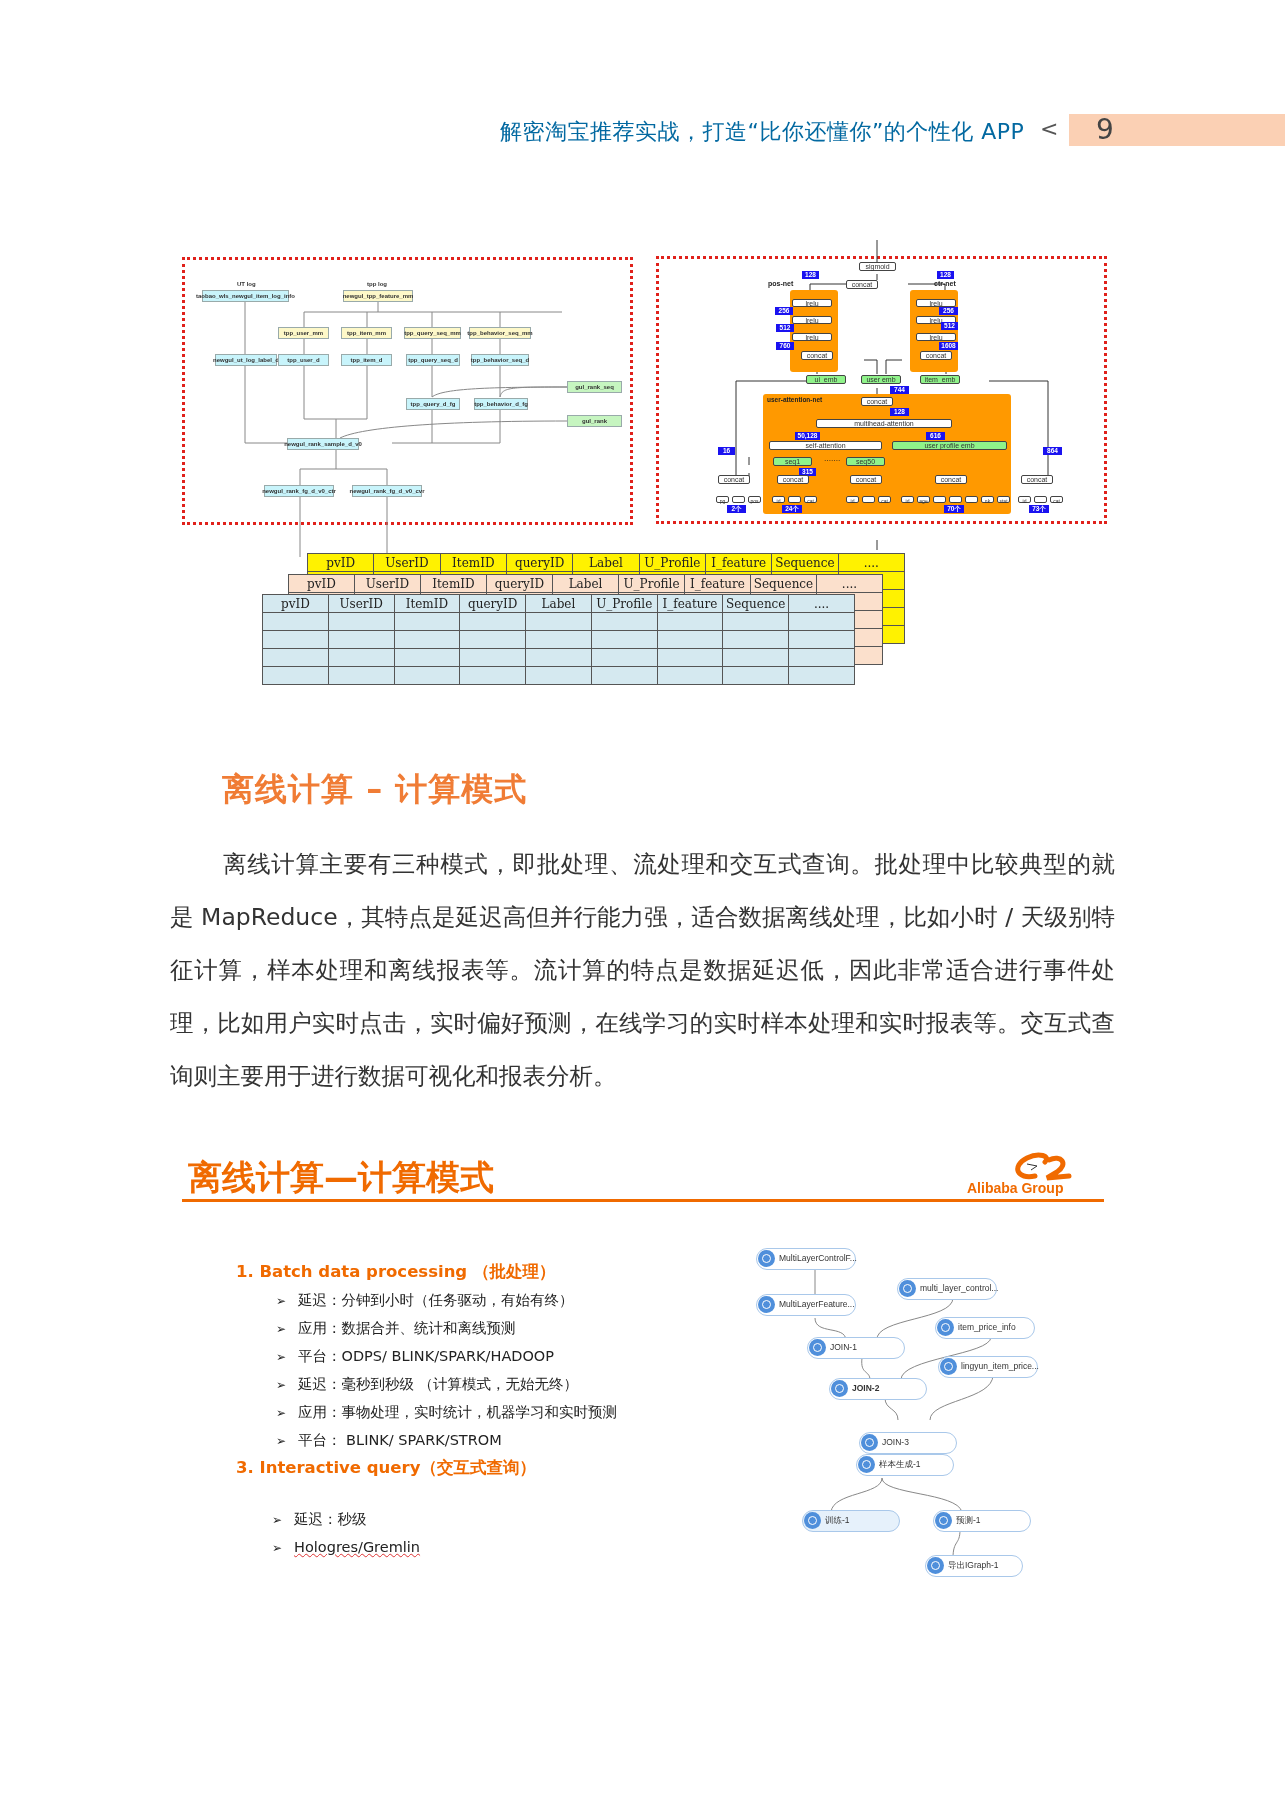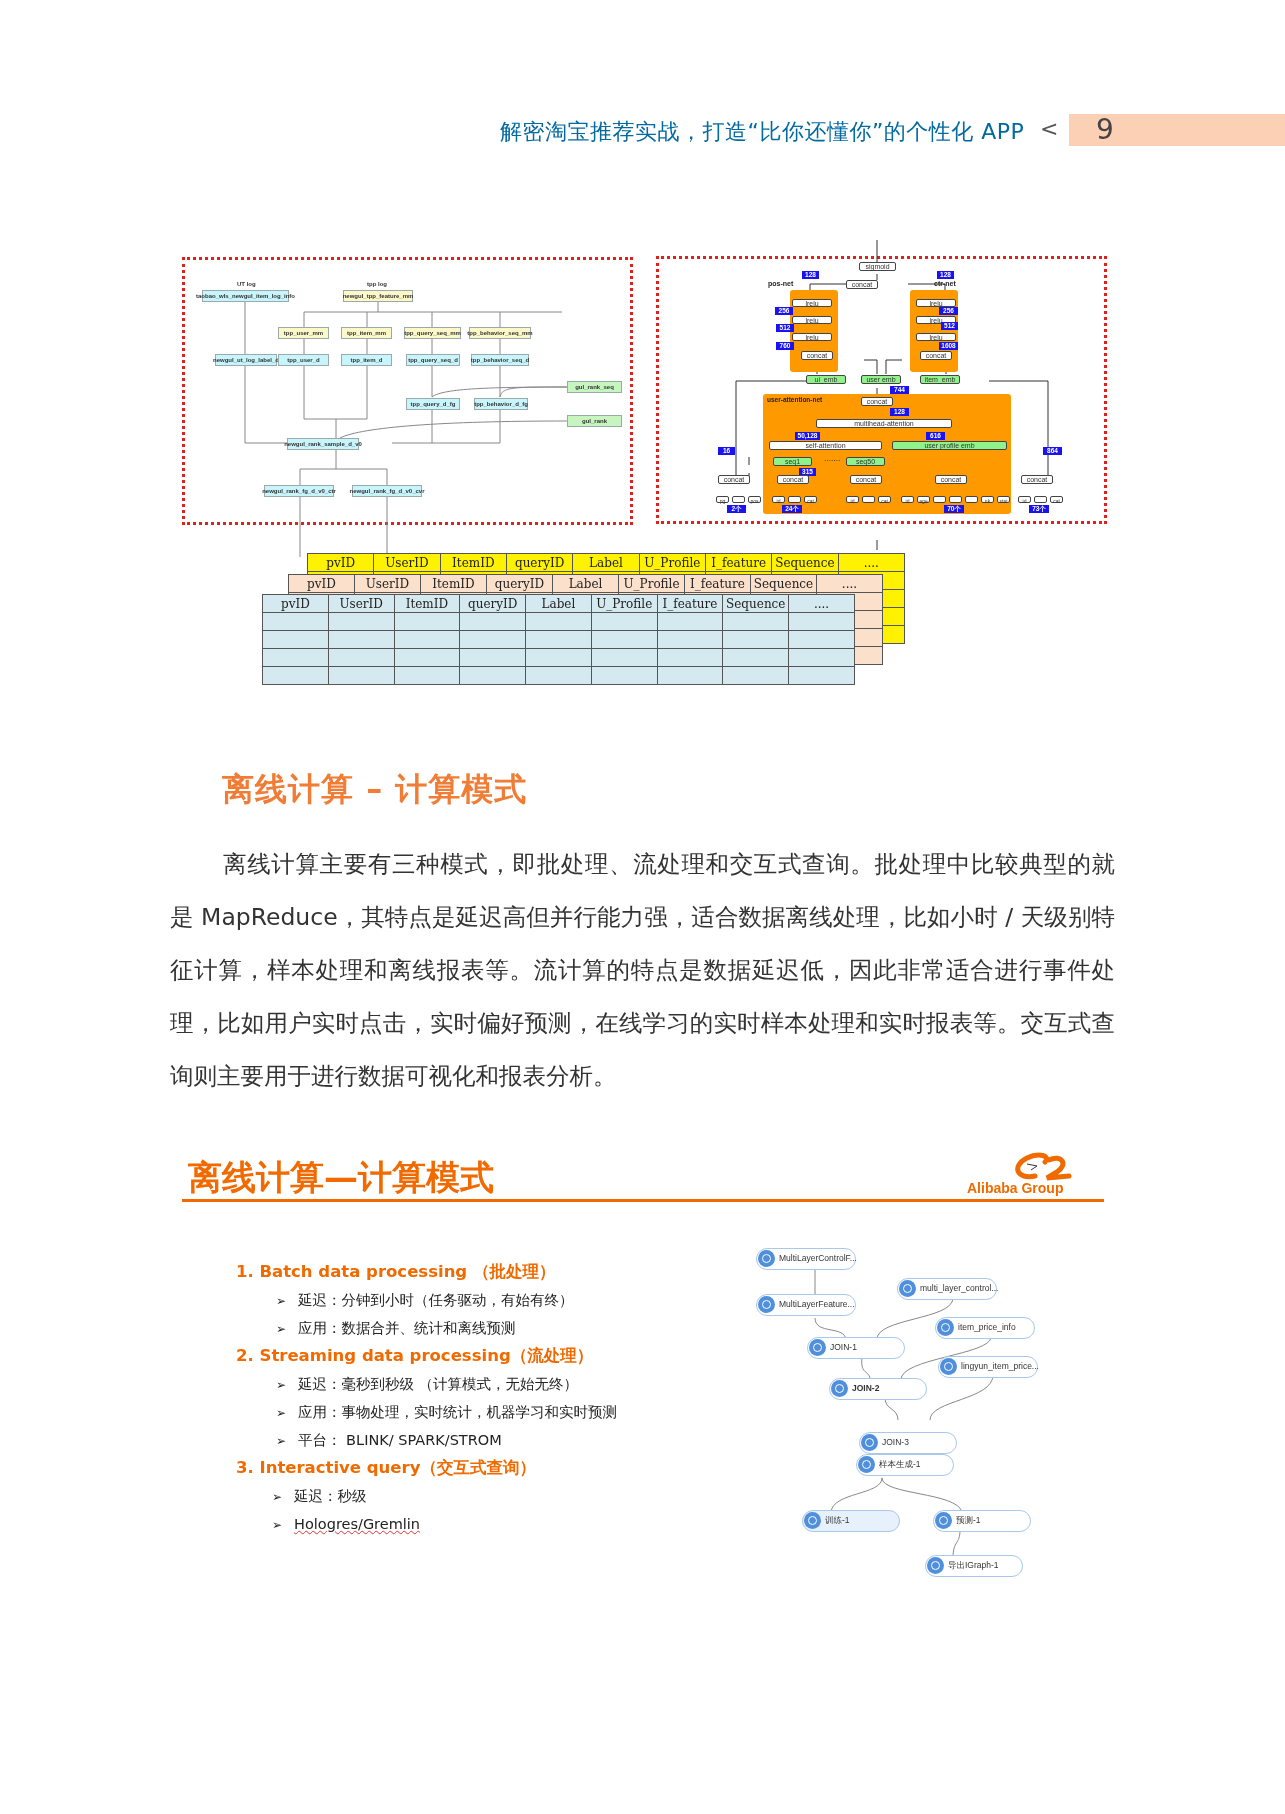--- a/index.html
+++ b/index.html
@@ -441,28 +441,28 @@
   <path d="M 84 10 C 96 4, 104 14, 92 22 L 82 28 L 104 26" stroke="#f06a00" stroke-width="5" fill="none" stroke-linecap="round"></path>
   <path d="M 62 14 L 72 16 L 66 20" stroke="#333" stroke-width="1" fill="none"></path>
 </svg>
 <div class="ali-text">Alibaba Group</div>
 <div class="slide-rule"></div>
 
 <div class="list">
   <div class="sec-title">1.  Batch data processing （批处理）</div>
   <div class="bullet"><span class="arr">➢</span><span>延迟：分钟到小时（任务驱动，有始有终）</span></div>
   <div class="bullet"><span class="arr">➢</span><span>应用：数据合并、统计和离线预测</span></div>
-
-  <div class="sec-title">2. Streaming data processing（流处理）</div>
+  <div class="bullet"><span class="arr">➢</span><span>平台：ODPS/ BLINK/SPARK/HADOOP</span></div>
+
   <div class="bullet"><span class="arr">➢</span><span>延迟：毫秒到秒级  （计算模式，无始无终）</span></div>
   <div class="bullet"><span class="arr">➢</span><span>应用：事物处理，实时统计，机器学习和实时预测</span></div>
   <div class="bullet"><span class="arr">➢</span><span>平台： BLINK/ SPARK/STROM</span></div>
 
   <div class="sec-title">3.  Interactive query（交互式查询）</div>
-  <div class="bullet" style="padding-left:36px;"><span class="arr">➢</span><span>延迟：秒级</span></div>
+  <div class="bullet" style="padding-left:36px;margin-top:23px;"><span class="arr">➢</span><span>延迟：秒级</span></div>
   <div class="bullet" style="padding-left:36px;"><span class="arr">➢</span><span class="underline-red">Hologres/Gremlin</span></div>
 </div>
 
 <div style="position:absolute; left:755px; top:1240px; width:300px; height:320px;">
   <svg class="lines" width="300" height="320">
     <g stroke="#888" stroke-width="1" fill="none">
       <line x1="60" y1="30" x2="60" y2="54"></line>
       <path d="M 60 78 C 60 95, 90 85, 91 100"></path>
       <path d="M 198 58 C 198 80, 120 78, 122 100"></path>
       <path d="M 107 118 C 105 135, 115 130, 115 140"></path>

